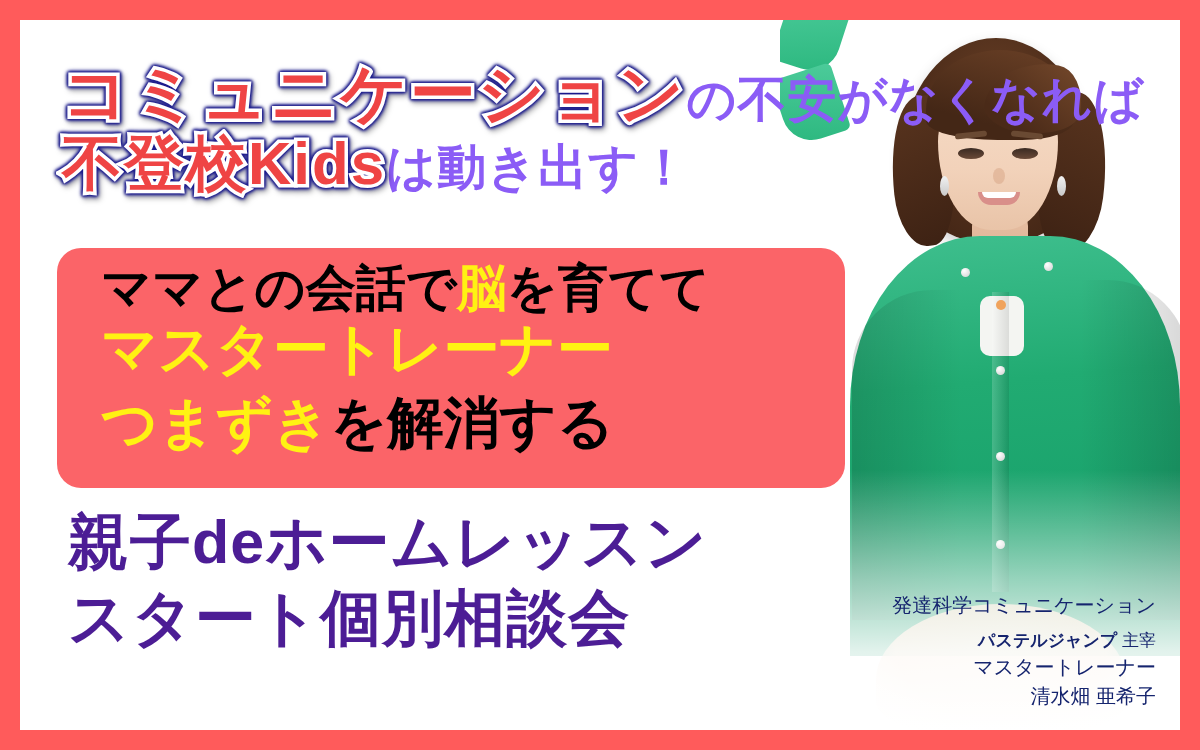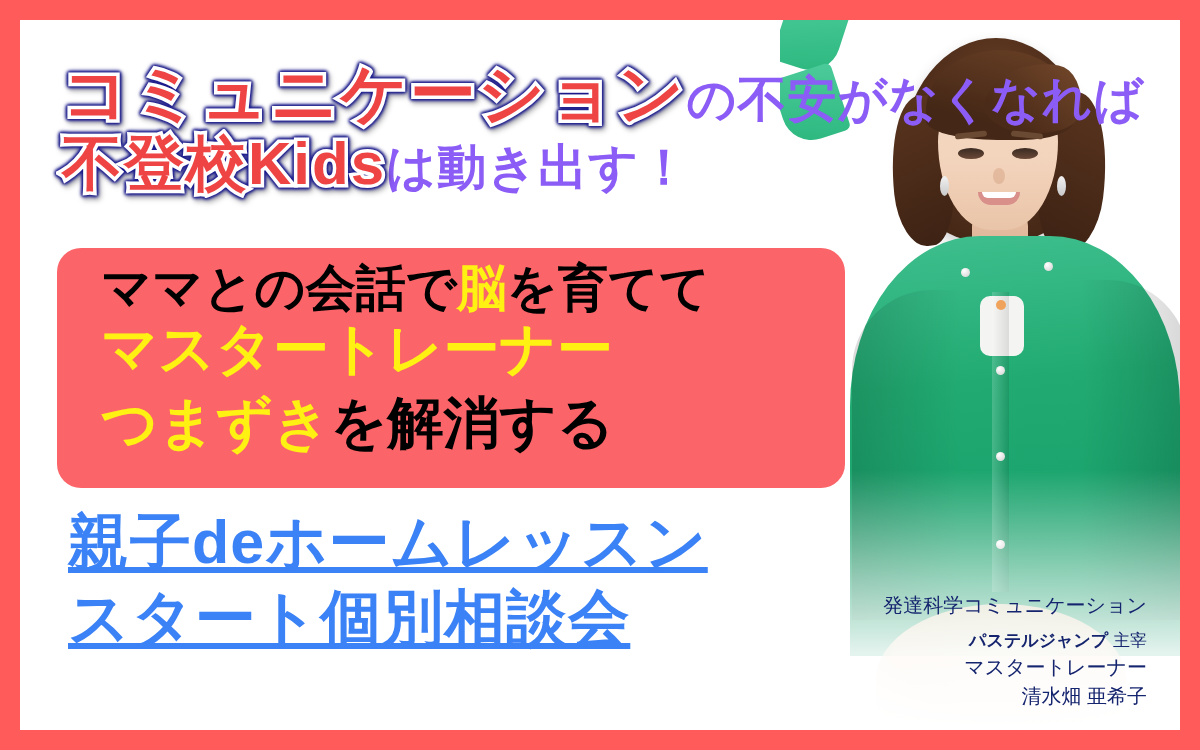--- a/index.html
+++ b/index.html
@@ -154,26 +154,26 @@
   }
   .pk-line{white-space:nowrap;line-height:1.04;font-weight:bold;}
   .pk-r1{font-size:50px;margin-top:2px;}
   .pk-r2{font-size:56px;margin-top:6px;}
   .pk-r3{font-size:56px;margin-top:16px;}
   .w{color:#000000;}
   .y{color:#FFF212;}
 
   
   #bottom{position:absolute;left:48px;top:484px;width:760px;}
-  .bt-line{white-space:nowrap;font-size:61px;font-weight:bold;color:#3b82f6;
-           line-height:1.25;letter-spacing:1px;text-decoration:underline;}
+  .bt-line{white-space:nowrap;font-size:61px;font-weight:bold;color:#4c1d95;
+           line-height:1.25;letter-spacing:1px;}
 
   
   #credit{
-    position:absolute;right:33px;bottom:20px;width:330px;
+    position:absolute;right:24px;bottom:20px;width:330px;
     text-align:right;color:#15246E;line-height:1.42;
   }
   .cr{font-size:20px;white-space:nowrap;}
   .cr.bold{font-weight:bold;font-size:17px;margin-top:10px;}
   .cr .sub{font-weight:normal;color:#15246E;}
 </style>
 </head>
 <body>
 
 <div id="banner">

